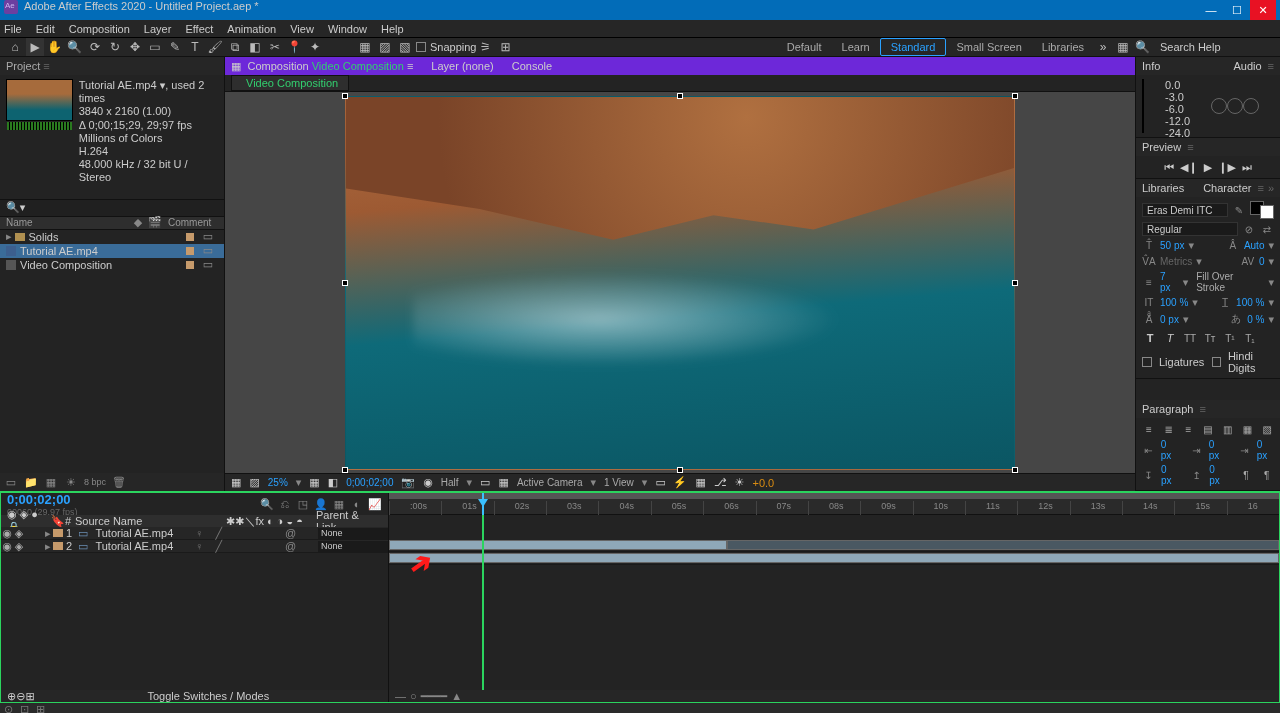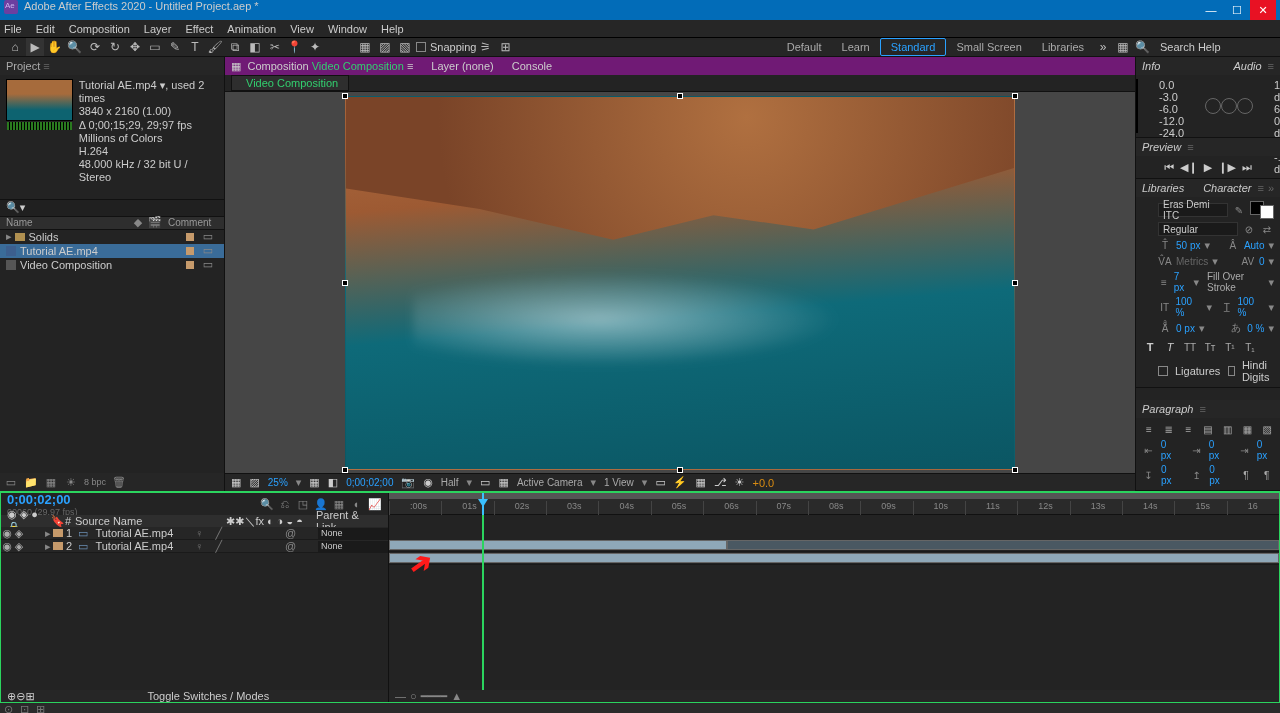--- a/index.html
+++ b/index.html
@@ -48,49 +48,49 @@
 .item-row { height: 14px; display: flex; align-items: center; padding: 0 6px; }
 .item-row.selected { background: #3a6c99; }
 .folder-icon { width: 10px; height: 8px; background: #b09050; margin-right: 4px; }
 .file-icon { width: 10px; height: 10px; background: #3c5f8e; margin-right: 4px; }
 .comp-icon { width: 10px; height: 10px; background: #555; margin-right: 4px; }
 .tag { width: 8px; height: 8px; background: #c69a6b; margin-left: auto; margin-right: 4px; }
 .proj-footer { margin-top: auto; height: 18px; background: #262626; display: flex; align-items: center; padding: 0 4px; gap: 6px; }
 .proj-footer .ic { width: 14px; height: 14px; display: flex; align-items: center; justify-content: center; color: #888; }
 
 
-.comp-tabs { height: 18px; background: #701a75; display: flex; align-items: center; padding-left: 6px; gap: 18px; }
+.comp-tabs { height: 18px; background: #6d28d9; display: flex; align-items: center; padding-left: 6px; gap: 18px; }
 .crumb { height: 16px; background: #2e2e2e; display: flex; align-items: center; padding: 0 10px; color: #ccc; font-size: 10px; border: 1px solid #111;}
 .crumb .green { color: #32cf6f; margin-left: 4px; }
 .crumb-wrap{ display:flex; padding: 0 6px;}
 .viewer { flex: 1; background: #464646; position: relative; display: flex; align-items: center; justify-content: center; border-top: 1px solid #111; }
 .frame { width: 670px; height: 374px; background: linear-gradient(175deg,#b27043 0%, #9d5a33 27%, #0e6a79 58%, #0b5663 100%); position: relative; border: 1px solid #fff0; }
 .frame .handle { position: absolute; width: 6px; height: 6px; background: #000; border: 1px solid #fff; }
 .h-tl{top:-4px;left:-4px}.h-tr{top:-4px;right:-4px}.h-bl{bottom:-4px;left:-4px}.h-br{bottom:-4px;right:-4px}
 .h-t{top:-4px;left:50%;margin-left:-3px}.h-b{bottom:-4px;left:50%;margin-left:-3px}
 .h-l{left:-4px;top:50%;margin-top:-3px}.h-r{right:-4px;top:50%;margin-top:-3px}
 .foam { position:absolute; left:10%; top:45%; width:70%; height:30%; background: radial-gradient(ellipse at 40% 50%, rgba(255,255,255,.5), transparent 60%); filter: blur(4px); mix-blend-mode: screen;}
 .rock { position:absolute; left:0; top:0; right:0; height:55%; background: radial-gradient(circle at 60% 10%, #b07040, #7a4428 70%); clip-path: polygon(0 0,100% 0,100% 35%, 85% 50%, 70% 65%, 55% 58%, 40% 70%, 20% 55%, 0 45%);}
 .viewer-footer { height: 18px; background: #262626; display: flex; align-items: center; padding: 0 6px; gap: 8px; border-top: 1px solid #111; }
 .vf-text { color: #2aa1ff; font-size: 10px; }
 .vf-plain { color: #aaa; font-size: 10px; }
 
 
 .rp-section { border-bottom: 1px solid #111; }
 .rp-header { height: 18px; display: flex; align-items: center; padding: 0 6px; background: #262626; color: #aaa; }
-.rp-header .t { font-size: 11px; font-style: italic; }
-.audio-body { height: 62px; background: #232323; display: flex; padding: 4px 0; gap: 21px; }
+.rp-header .t { font-size: 11px; }
+.audio-body { height: 62px; background: #232323; display: flex; padding: 4px 6px; gap: 21px; }
 .meter { width: 18px; height: 100%; background: linear-gradient(180deg,#d33 0%, #cc3 30%, #2c2 60%, #063 100%); border:1px solid #000;}
 .audio-labels { display:flex; flex-direction:column; justify-content:space-between; font-size:9px; color:#888; }
 .dials { flex:1; display:flex; align-items:center; justify-content:space-around;}
 .dial { width:16px; height:16px; border:1px solid #666; border-radius:50%; }
 .preview-body { height: 22px; display:flex; align-items:center; justify-content:center; gap:6px; }
 .pbtn { color:#ccc; font-size:11px;}
 .char-body { padding: 4px 6px; display:flex; flex-direction:column; gap:3px; background:#232323;}
-.char-row { display:flex; align-items:center; gap:4px;margin-left:16px; }
+.char-row { display:flex; align-items:center; gap:4px; }
 .dd { flex:1; height:14px; background:#1a1a1a; border:1px solid #333; padding:0 4px; font-size:10px; display:flex; align-items:center;}
 .swatch-pair { display:flex; }
 .sw1{width:14px;height:14px;background:#000;border:1px solid #666;}
 .sw2{width:14px;height:14px;background:#fff;border:1px solid #666;margin-left:-4px;margin-top:4px;}
 .valtxt { color:#2aa1ff; font-size:10px; }
 .cicon { width:14px; color:#888; text-align:center; font-size:10px;}
 .char-btns { display:flex; gap:4px; padding:2px 0;}
 .cbtn { width:16px; height:14px; display:flex; align-items:center; justify-content:center; color:#aaa; font-size:10px;}
 .ck { display:flex; align-items:center; gap:3px; font-size:10px; color:#aaa;}
 

